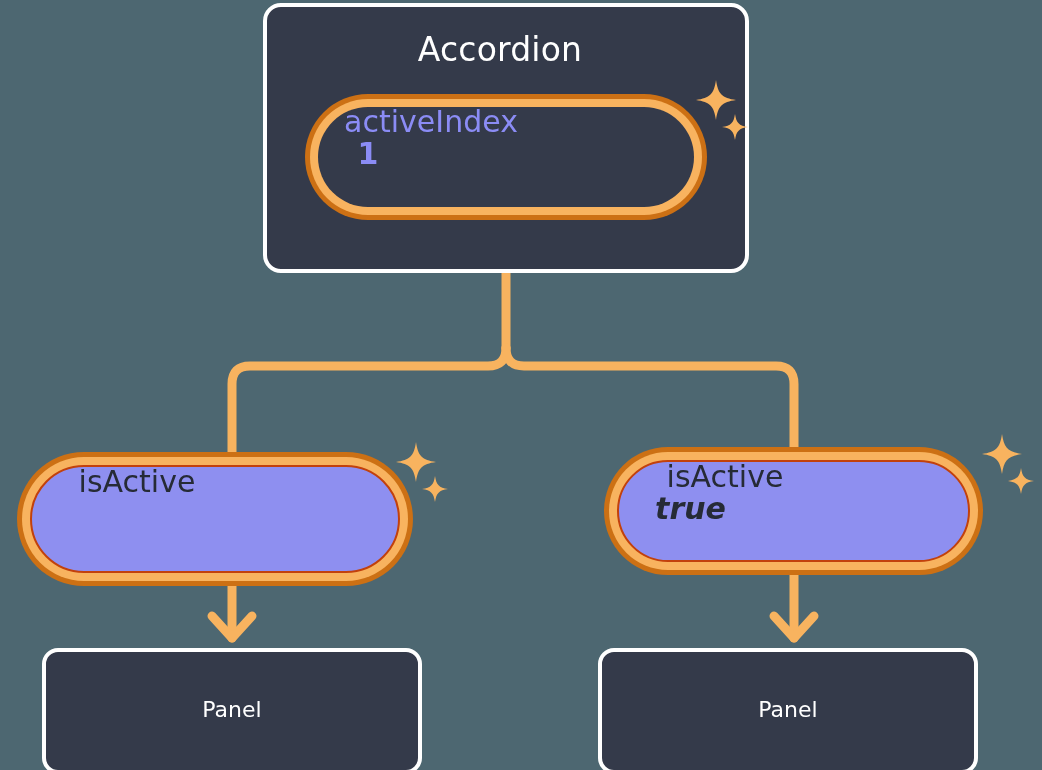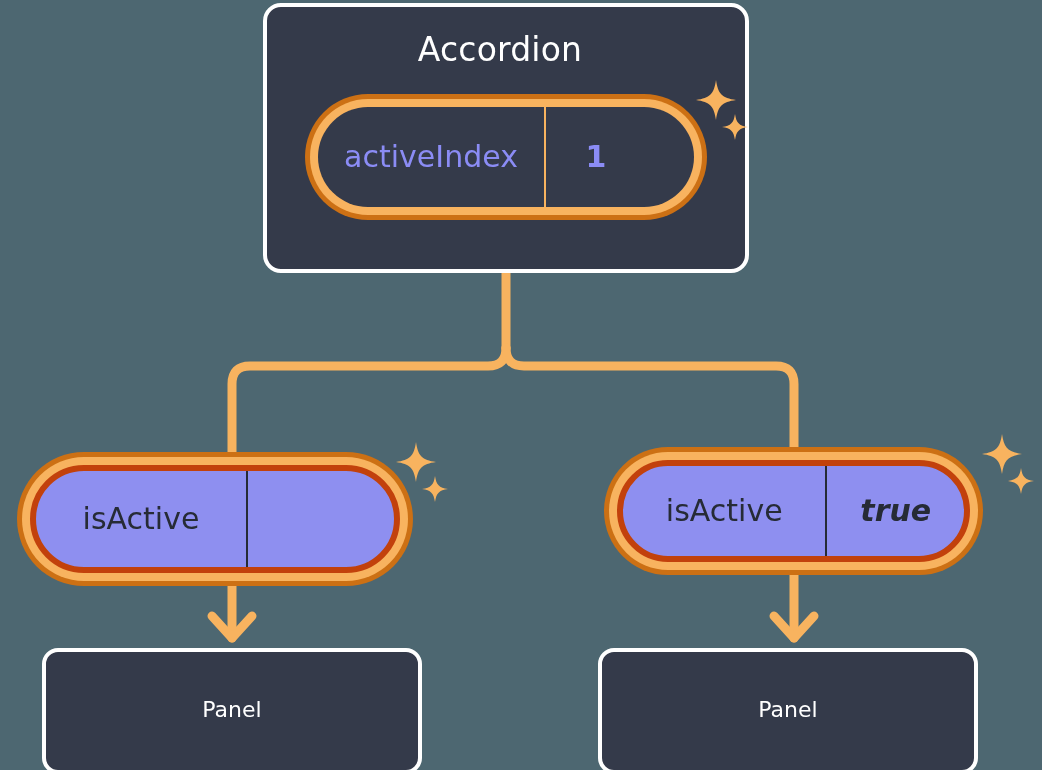--- a/index.html
+++ b/index.html
@@ -99,40 +99,41 @@
     border-radius: 999px;
     background: #f8b35f;
     padding: 8px;
   }
   .pill-body {
     box-sizing: border-box;
     width: 100%;
     height: 100%;
     border-radius: 999px;
     display: flex;
-    align-items: center;
+    align-items: flex-start;
     overflow: hidden;
+    flex-direction: column;
   }
 
   
   .pill-body.dark {
     background: #343a4a;
   }
   .pill-body.dark .pill-key,
   .pill-body.dark .pill-val {
     color: #8b8cf5;
   }
   .pill-body.dark .pill-divider {
     background: #f8b35f;
   }
 
   
   .pill-body.purple {
     background: #8e8ff0;
-    border: 6px solid #c2410c;
+    border: 2px solid #c2410c;
   }
   .pill-body.purple .pill-key,
   .pill-body.purple .pill-val {
     color: #262b36;
   }
   .pill-body.purple .pill-divider {
     background: #262b36;
   }
 
   .pill-key, .pill-val {

